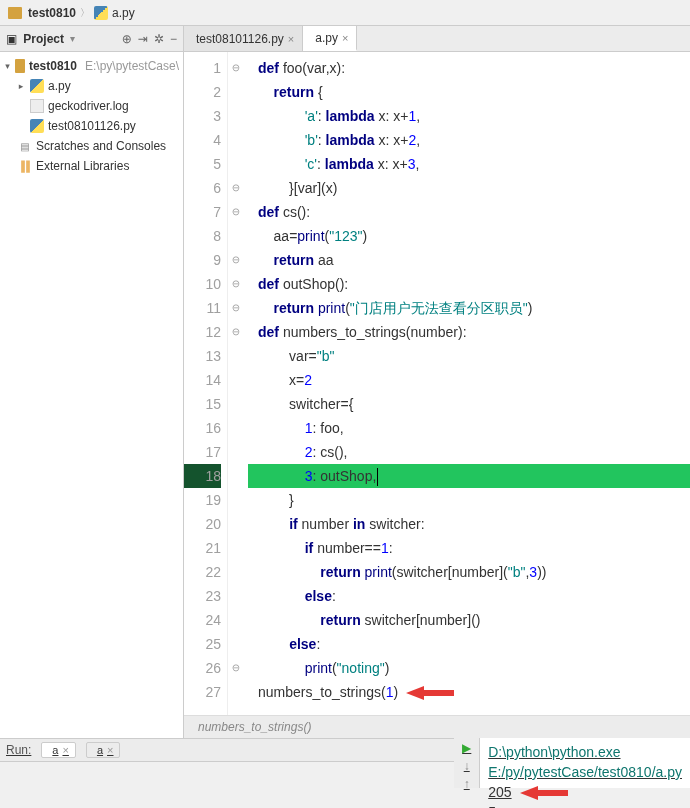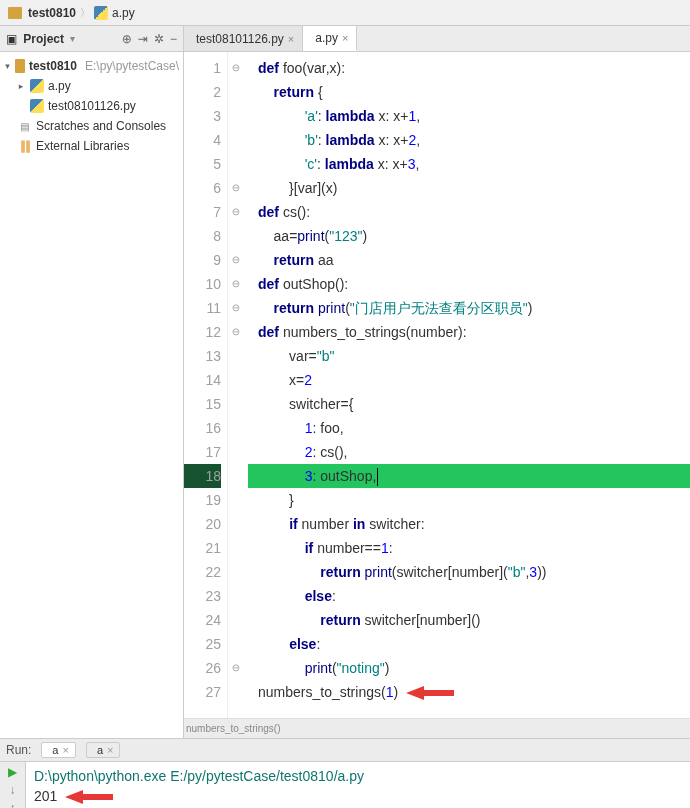--- a/index.html
+++ b/index.html
@@ -41,23 +41,23 @@
 .code .ln { height: 24px; padding-left: 10px; }
 .code .ln.cur { background: #22c55e; }
 .kw { color: #000080; font-weight: bold; }
 .str { color: #008080; }
 .num { color: #0000ff; }
 .bi { color: #000080; }
 .caret { border-left: 1px solid #000; margin-left: 1px; height: 18px; display: inline-block; vertical-align: middle; }
 .redarrow { position: relative; display: inline-block; width: 48px; height: 14px; vertical-align: middle; margin-left: 8px; }
 .redarrow:before { content: ""; position: absolute; left: 0; top: 0; border-top: 7px solid transparent; border-bottom: 7px solid transparent; border-right: 18px solid #e53935; }
 .redarrow:after { content: ""; position: absolute; left: 18px; top: 4px; width: 30px; height: 6px; background: #e53935; }
-.bc-row { background: #ececec; border-top: 1px solid #ddd; padding: 4px 2px; color: #888; font-size: 10px; }
+.bc-row { background: #ececec; border-top: 1px solid #ddd; padding: 4px 14px; color: #888; font-size: 12px; font-style: italic; }
 .run-head { width: 100%; display: flex; align-items: center; padding: 3px 6px; background: #ececec; border-top: 1px solid #ccc; border-bottom: 1px solid #ccc; height: 24px; gap: 10px; }
-.run-wrap { display: flex; flex-direction: column; height: 50px; }
+.run-wrap { display: flex; height: 50px; text-decoration: underline; }
 .run-head .lbl { color: #555; }
 .run-tab { display: flex; align-items: center; gap: 4px; background: #fff; border: 1px solid #ccc; padding: 1px 6px; border-radius: 2px; font-size: 11px; }
 .run-tab.inact { background: #ececec; }
 .run-body { display: flex; flex: 1; }
 .run-tools { width: 26px; background: #ececec; border-right: 1px solid #ccc; display: flex; flex-direction: column; align-items: center; padding-top: 3px; gap: 4px; color: #888; font-size: 12px; }
 .run-tools .play { color: #3a3; }
 .run-console { flex: 1; background: #fff; padding: 4px 8px; font-family: Consolas, monospace; font-size: 14px; line-height: 20px; }
 .run-console .path { color: #0f766e; }
 .gutter-cell.cur { background: #14532d; }
 </style>
@@ -89,20 +89,25 @@
         <div class="tree-item depth-0">
           <span class="exp">▾</span>
           <span class="ico folder"></span>
           <span class="name">test0810</span>
           <span class="hint">E:\py\pytestCase\</span>
         </div>
         <div class="tree-item depth-1">
           <span class="exp">▸</span>
           <span class="ico py"></span>
           <span class="name normal">a.py</span>
+        </div>
+        <div class="tree-item depth-1">
+          <span class="exp"></span>
+          <span class="ico log"></span>
+          <span class="name normal">geckodriver.log</span>
         </div>
         <div class="tree-item depth-1">
           <span class="exp"></span>
           <span class="ico py"></span>
           <span class="name normal">test08101126.py</span>
         </div>
         <div class="tree-item depth-0">
           <span class="exp"></span>
           <span class="ico scr"></span>
           <span class="name normal">Scratches and Consoles</span>
@@ -209,17 +214,17 @@
   </div>
   <div class="run-body">
     <div class="run-tools">
       <span class="play">▶</span>
       <span>↓</span>
       <span>↑</span>
 
     </div>
     <div class="run-console">
       <div class="path">D:\python\python.exe E:/py/pytestCase/test0810/a.py</div>
-      <div><span>201</span><span class="redarrow"></span></div>
+      <div><span>205</span><span class="redarrow"></span></div>
       <div>5</div>
     </div>
   </div>
 </div>
 
 </body></html>

